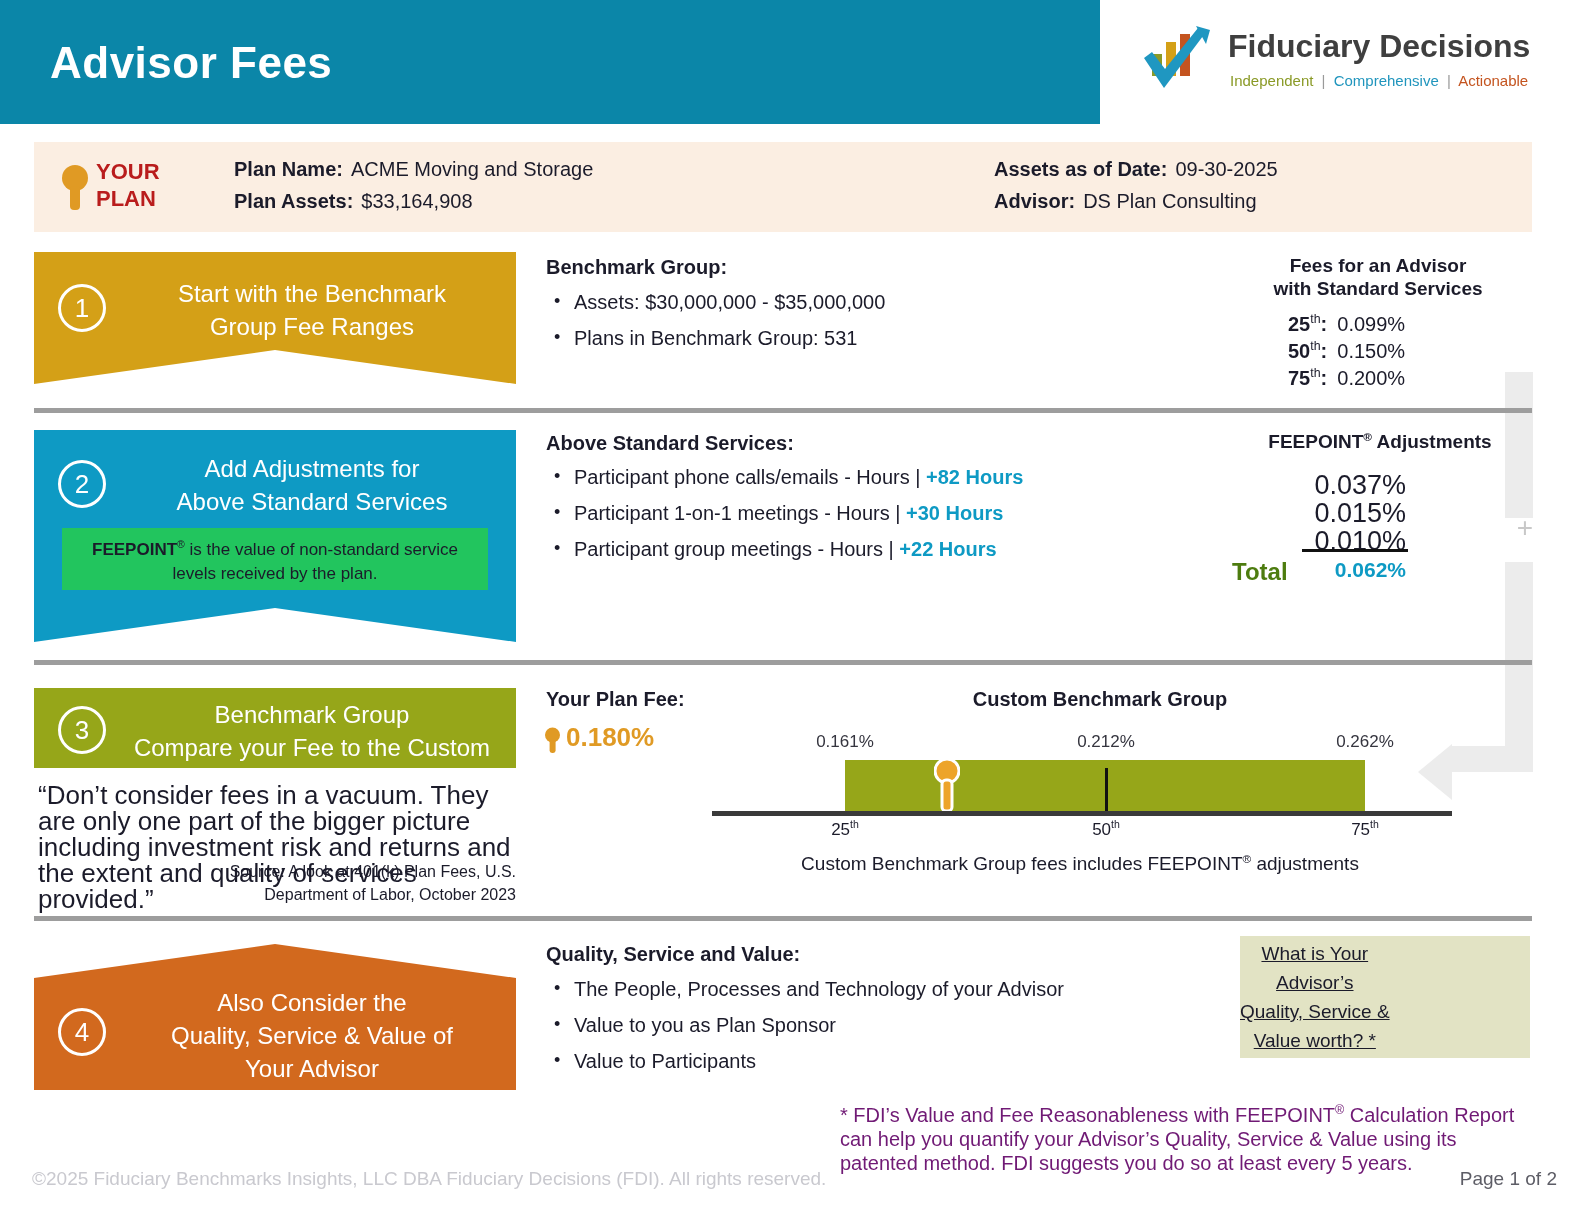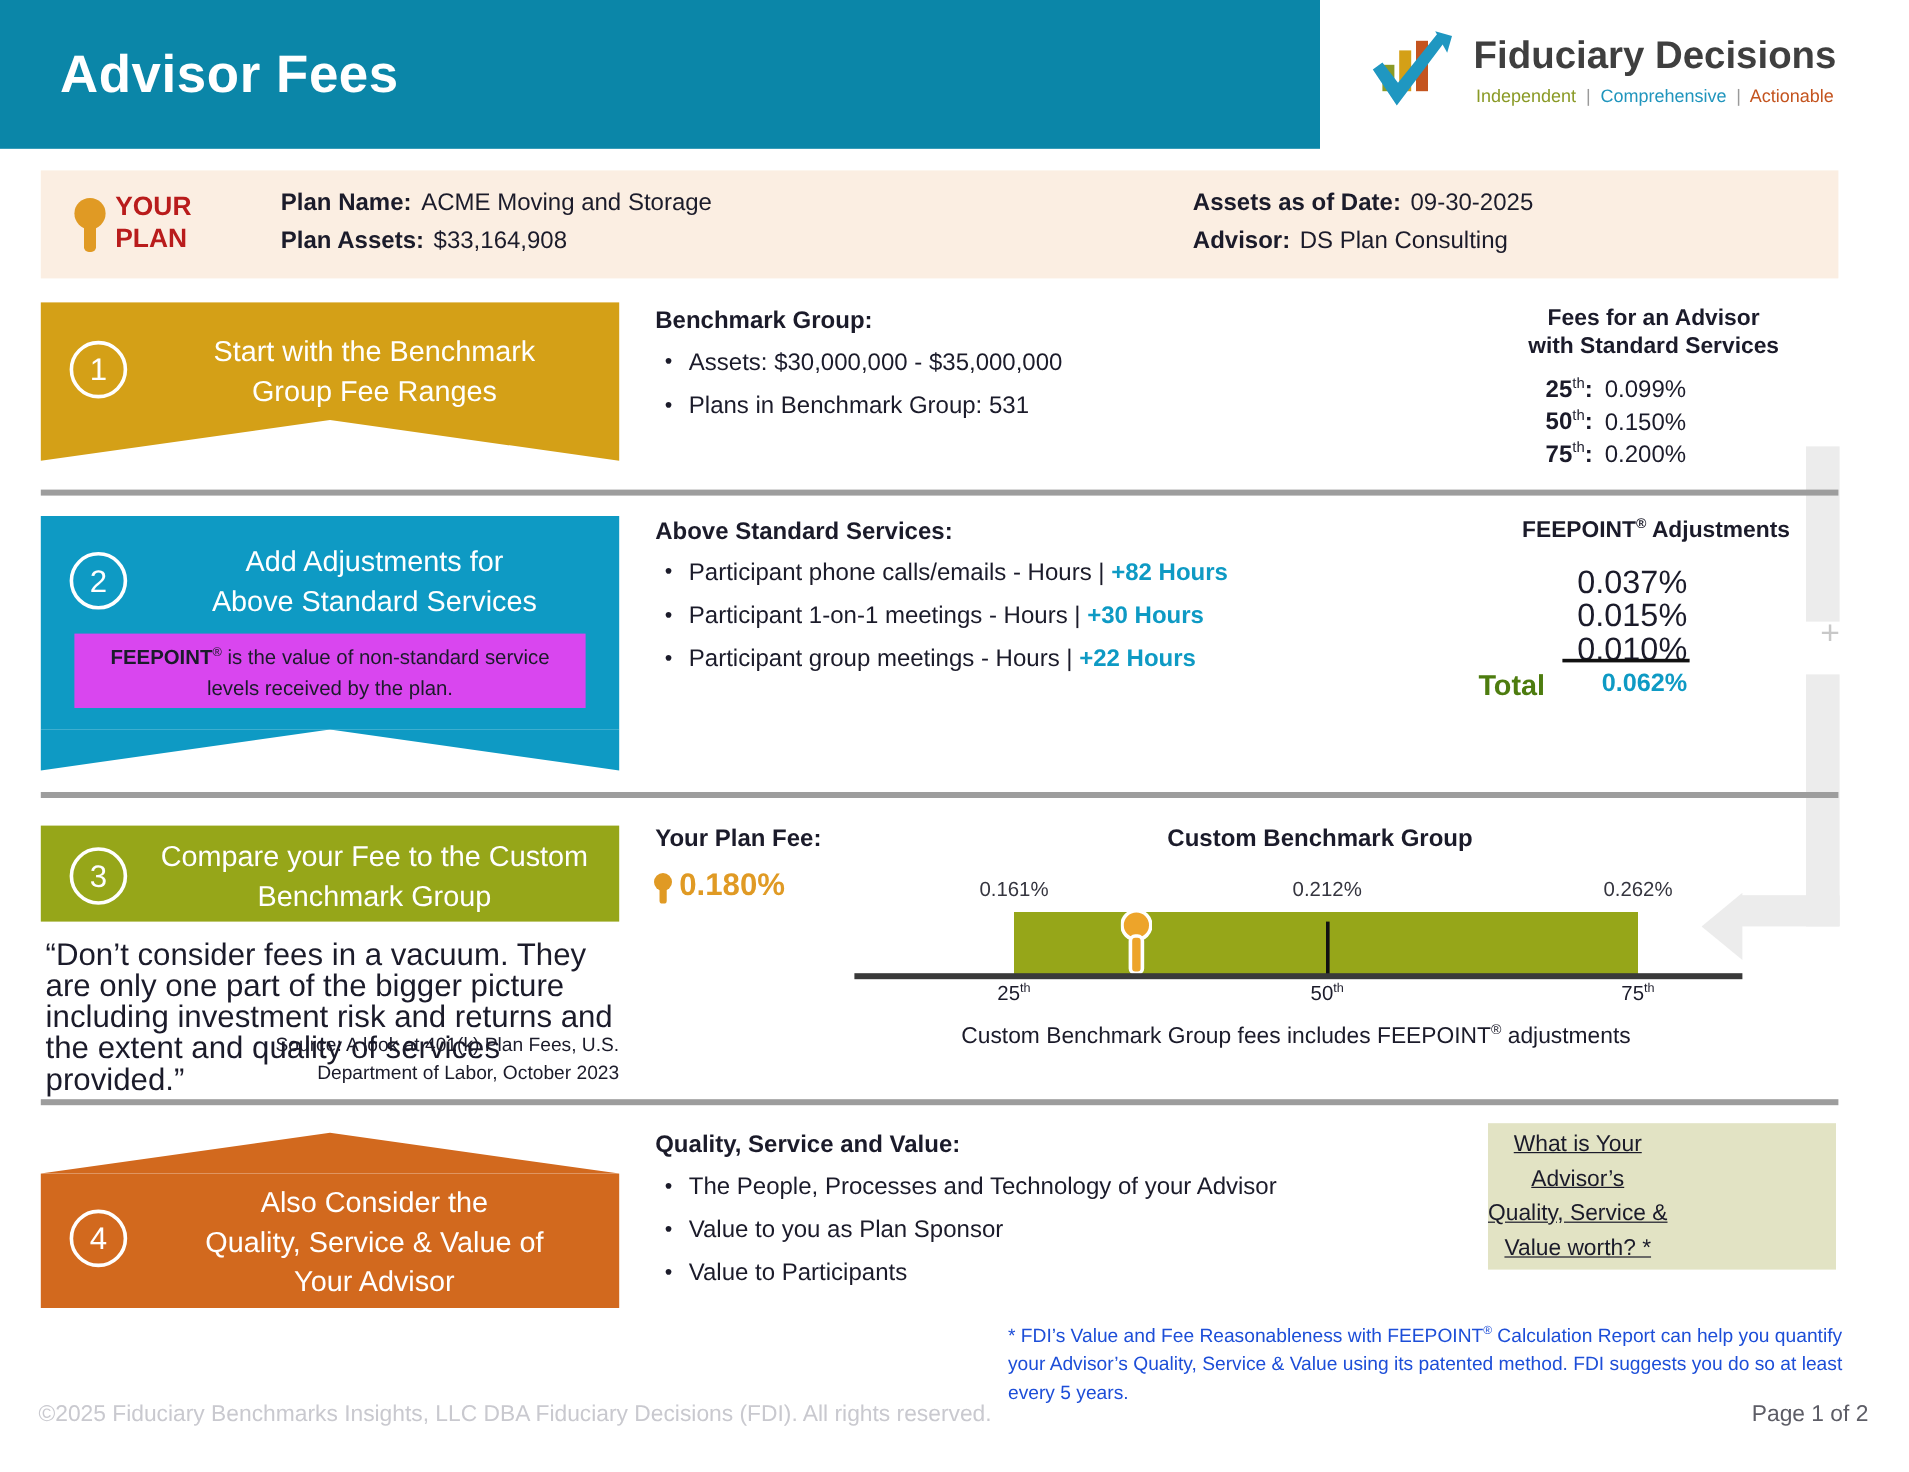--- a/index.html
+++ b/index.html
@@ -178,21 +178,21 @@
     border-bottom: 34px solid transparent;
   }
   #step2 .step-num { top: 30px; }
   #step2 .step-title { top: 22px; }
   .feepoint-box {
     position: absolute;
     left: 28px;
     top: 98px;
     width: 426px;
     height: 62px;
-    background: #d946ef;
+    background: #22c55e;
     color: #1b1b2a;
     font-size: 17px;
     line-height: 25px;
     text-align: center;
     display: flex;
     align-items: center;
     justify-content: center;
     box-sizing: border-box;
     padding: 0 14px;
   }
@@ -453,23 +453,23 @@
     text-align: center;
     display: flex;
     align-items: center;
     text-decoration: underline;
   }
   .footnote {
     position: absolute;
     left: 840px;
     top: 1098px;
     width: 700px;
-    font-size: 16px;
+    font-size: 20px;
     line-height: 24px;
-    color: #1d4ed8;
+    color: #701a75;
   }
 
   
   .footer-copy {
     position: absolute;
     left: 32px;
     top: 1168px;
     font-size: 19px;
     color: #c9c9cf;
   }
@@ -627,22 +627,22 @@
   <div class="adj-total-lbl">Total</div>
   <div class="adj-total-val">0.062%</div>
 
   <div class="rule rule-2"></div>
 
   <div class="step" id="step3">
     <div class="step-shape">
       <div class="body"></div>
       <div class="step-num">3</div>
       <div class="step-title">
+        <div>Benchmark Group</div>
         <div>Compare your Fee to the Custom</div>
-        <div>Benchmark Group</div>
       </div>
     </div>
   </div>
   <div class="quote">“Don’t consider fees in a vacuum. They are only one part of the bigger picture including investment risk and returns and the extent and quality of services provided.”</div>
   <div class="quote-src">
     <div>Source: A look at 401(k) Plan Fees, U.S.</div>
     <div>Department of Labor, October 2023</div>
   </div>
 
   <div class="your-fee-lbl">Your Plan Fee:</div>

